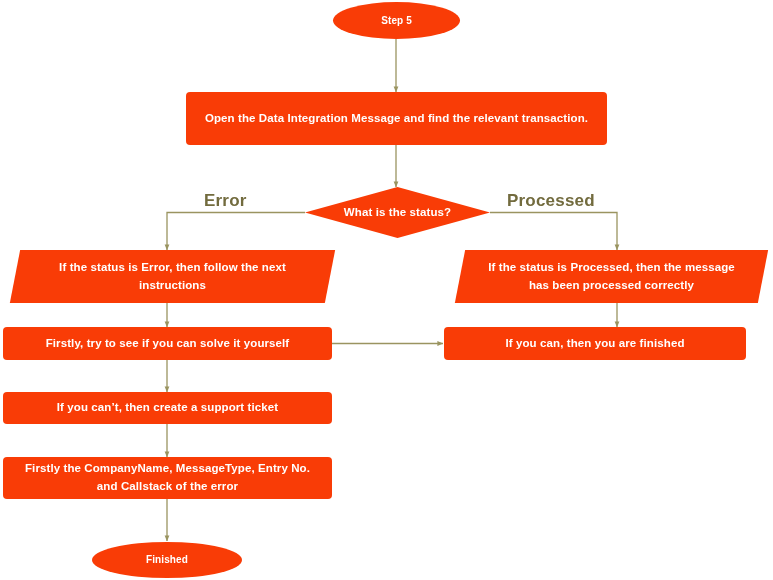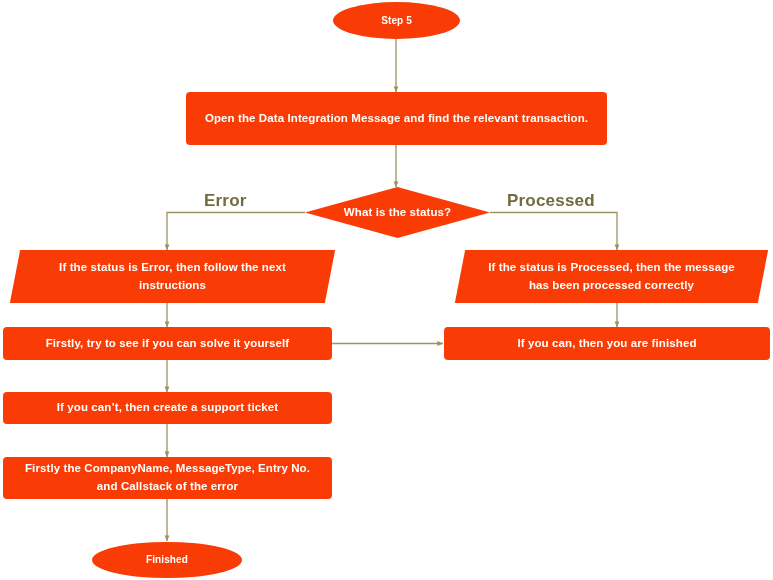--- a/index.html
+++ b/index.html
@@ -148,21 +148,21 @@
 
   <div class="node io" style="left:460px; top:250px; width:303px; height:53px;">
     <span class="io-shape"></span>
     <span class="io-text">If the status is Processed, then the message has been processed correctly</span>
   </div>
 
   <div class="node process" style="left:3px; top:327px; width:329px; height:33px;">
     <span>Firstly, try to see if you can solve it yourself</span>
   </div>
 
-  <div class="node process" style="left:444px; top:327px; width:326px; height:33px;">
+  <div class="node process" style="left:444px; top:327px; width:302px; height:33px;">
     <span>If you can, then you are finished</span>
   </div>
 
   <div class="node process" style="left:3px; top:392px; width:329px; height:32px;">
     <span>If you can’t, then create a support ticket</span>
   </div>
 
   <div class="node process" style="left:3px; top:457px; width:329px; height:42px;">
     <span>Firstly the CompanyName, MessageType, Entry No. and Callstack of the error</span>
   </div>

